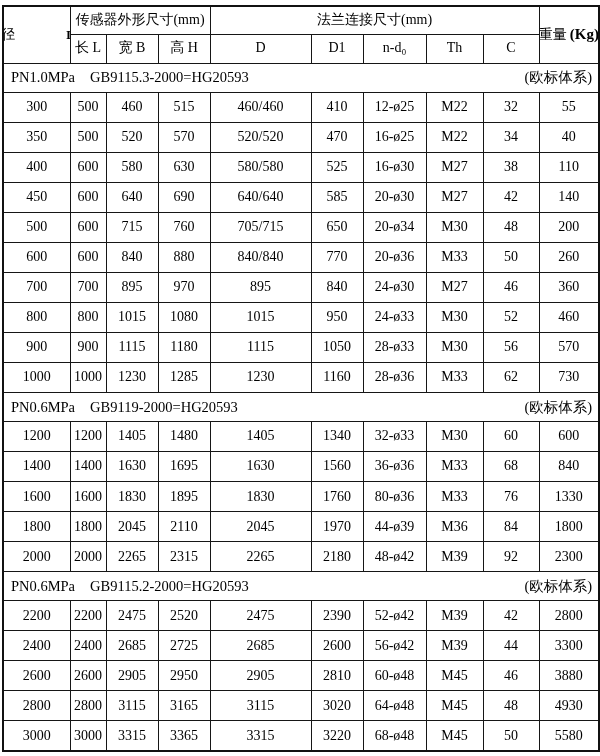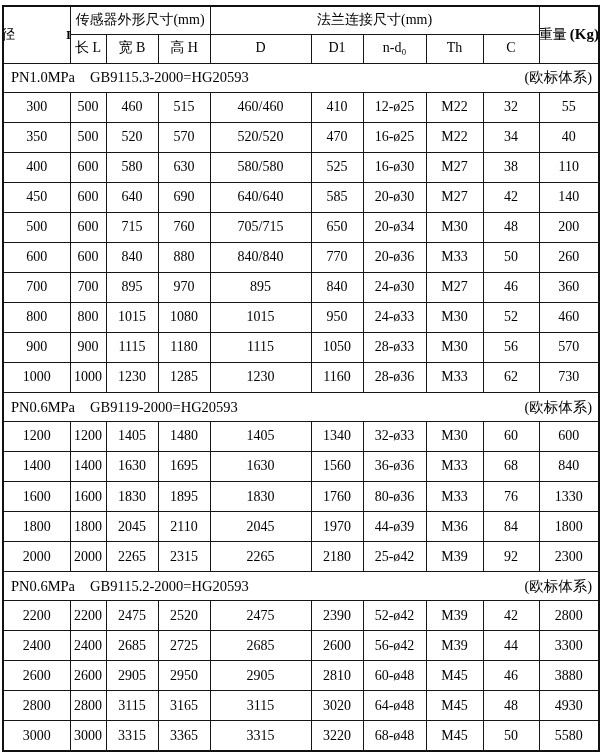--- a/index.html
+++ b/index.html
@@ -286,21 +286,21 @@
           <td class="data-cell">84</td>
           <td class="data-cell">1800</td>
         </tr>
         <tr style="height: 29px;">
           <td class="data-cell">2000</td>
           <td class="data-cell">2000</td>
           <td class="data-cell">2265</td>
           <td class="data-cell">2315</td>
           <td class="data-cell">2265</td>
           <td class="data-cell">2180</td>
-          <td class="data-cell">25-ø42</td>
+          <td class="data-cell">48-ø42</td>
           <td class="data-cell">M39</td>
           <td class="data-cell">92</td>
           <td class="data-cell">2300</td>
         </tr>
         <tr class="section-row" style="height: 28px;">
           <td colspan="10">
             <div class="section-inner">
               <span class="section-pn">PN0.6MPa</span>
               <span class="section-std">GB9115.2-2000=HG20593</span>
               <span class="section-note">(欧标体系)</span>

